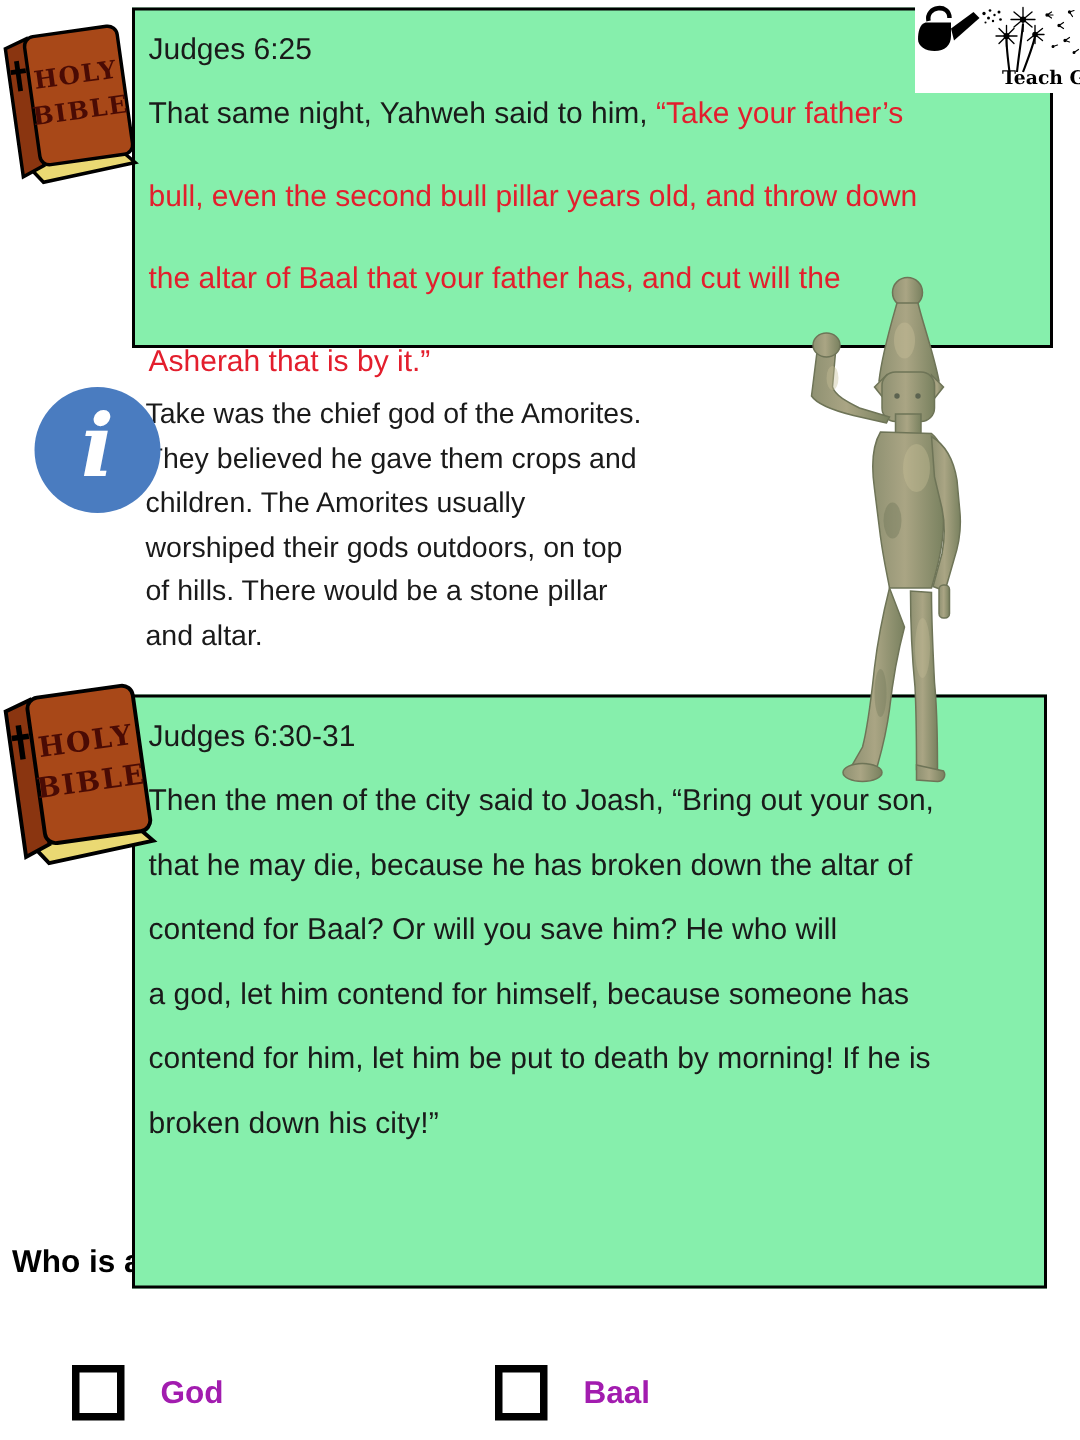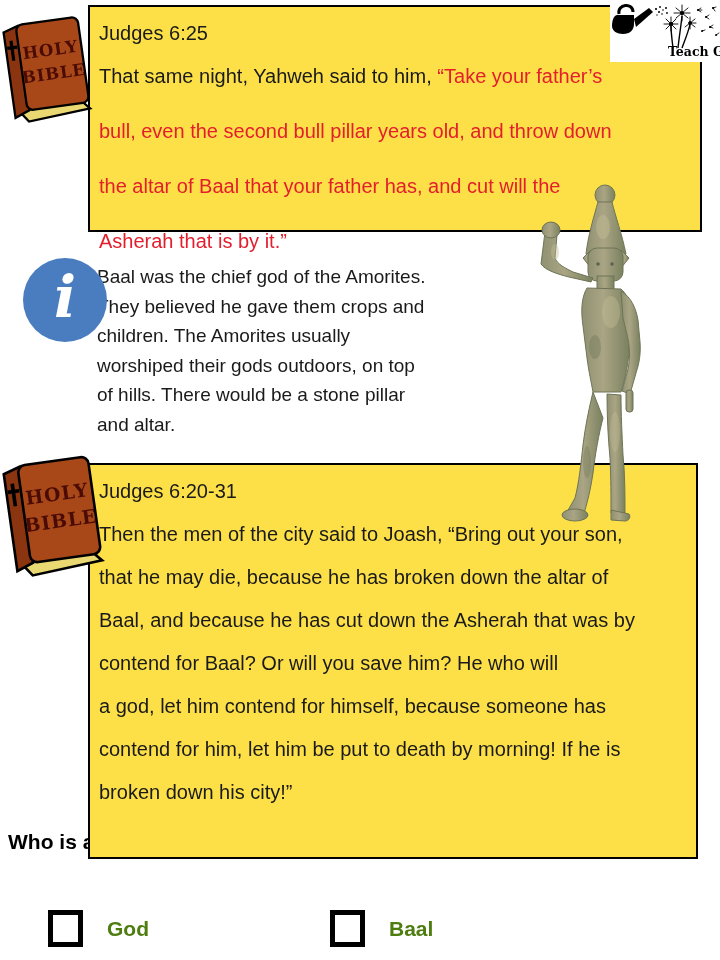--- a/index.html
+++ b/index.html
@@ -5,21 +5,21 @@
   html,body{margin:0;padding:0;}
   body{
     width:720px;height:960px;position:relative;background:#ffffff;
     font-family:"Liberation Sans","DejaVu Sans",sans-serif;color:#1a1a1a;
     overflow:hidden;
   }
   .abs{position:absolute;}
 
   
   .scripture-box{
-    border:2px solid #000;background:#fde047;box-sizing:border-box;
+    border:2px solid #000;background:#86efac;box-sizing:border-box;
     padding:5px 6px 0 9px;z-index:1;
   }
   .sline{height:43px;line-height:43px;font-size:20px;white-space:nowrap;}
   .red{color:#e31e2d;margin-top:12px;}
 
   
   .info-circle{
     width:84px;height:84px;border-radius:50%;background:#4a7cc0;
     display:flex;align-items:center;justify-content:center;z-index:2;
   }
@@ -38,21 +38,21 @@
 
   
   .statue-wrap{z-index:5;}
 
   
   .question{font-size:21px;font-weight:bold;color:#000;}
   .opt-row{display:flex;align-items:center;z-index:2;}
   .opt-box{
     width:25px;height:27px;border:5px solid #000;background:#fff;cursor:pointer;
   }
-  .opt-label{font-size:21px;font-weight:bold;color:#4d7c0f;margin-left:24px;text-align:right;}
+  .opt-label{font-size:21px;font-weight:bold;color:#a21caf;margin-left:24px;text-align:right;}
 </style>
 </head>
 <body>
 
 <div class="abs scripture-box" style="left:88px;top:5px;width:614px;height:227px;">
   <div class="sline">Judges 6:25</div>
   <div class="sline"><span>That same night, Yahweh said to him, </span><span class="red">“Take your father’s</span></div>
   <div class="sline red">bull, even the second bull pillar years old, and throw down</div>
   <div class="sline red">the altar of Baal that your father has, and cut will the</div>
   <div class="sline red">Asherah that is by it.”</div>
@@ -125,21 +125,21 @@
     </g>
     <text x="58" y="56" font-family="DejaVu Serif, serif" font-size="12.5" font-weight="bold" fill="#000">Teach Grow Sow</text>
   </svg>
 </div>
 
 <div class="abs info-circle" style="left:23px;top:258px;">
   <span class="glyph">i</span>
 </div>
 
 <div class="abs info-text" style="left:97px;top:262px;width:440px;">
-  <div class="iline">Baal was the chief god of the Amorites.</div>
+  <div class="iline">Take was the chief god of the Amorites.</div>
   <div class="iline">They believed he gave them crops and</div>
   <div class="iline">children. The Amorites usually</div>
   <div class="iline">worshiped their gods outdoors, on top</div>
   <div class="iline">of hills. There would be a stone pillar</div>
   <div class="iline">and altar.</div>
 </div>
 
 <div class="abs statue-wrap" style="left:525px;top:182px;width:140px;height:345px;">
   <svg viewBox="0 0 140 345" width="140" height="345">
     <defs>
@@ -183,24 +183,23 @@
       <ellipse cx="90" cy="250" rx="5" ry="20" fill="#c6bd97" opacity="0.35"></ellipse>
       <ellipse cx="62" cy="280" rx="4" ry="16" fill="#677052" opacity="0.3"></ellipse>
       <ellipse cx="30" cy="70" rx="4" ry="8" fill="#c6bd97" opacity="0.4"></ellipse>
       <circle cx="73" cy="82" r="1.8" fill="#5c6350"></circle>
       <circle cx="87" cy="82" r="1.8" fill="#5c6350"></circle>
     </g>
   </svg>
 </div>
 
 <div class="abs scripture-box" style="left:88px;top:463px;width:610px;height:396px;">
-  <div class="sline">Judges 6:20-31</div>
+  <div class="sline">Judges 6:30-31</div>
   <div class="sline">Then the men of the city said to Joash, “Bring out your son,</div>
   <div class="sline">that he may die, because he has broken down the altar of</div>
-  <div class="sline">Baal, and because he has cut down the Asherah that was by</div>
   <div class="sline">contend for Baal? Or will you save him? He who will</div>
   <div class="sline">a god, let him contend for himself, because someone has</div>
   <div class="sline">contend for him, let him be put to death by morning! If he is</div>
   <div class="sline">broken down his city!”</div>
 </div>
 
 <div class="abs bible-wrap" style="left:2px;top:458px;width:100px;height:120px;">
   <svg viewBox="0 0 96 112" width="100" height="120">
     <polygon points="12,94 82,94 90,103 22,108" fill="#ead973" stroke="#000" stroke-width="2.5"></polygon>
     <polygon points="8,8 24,3 24,96 8,102" fill="#8a3510" stroke="#000" stroke-width="2.5"></polygon>

